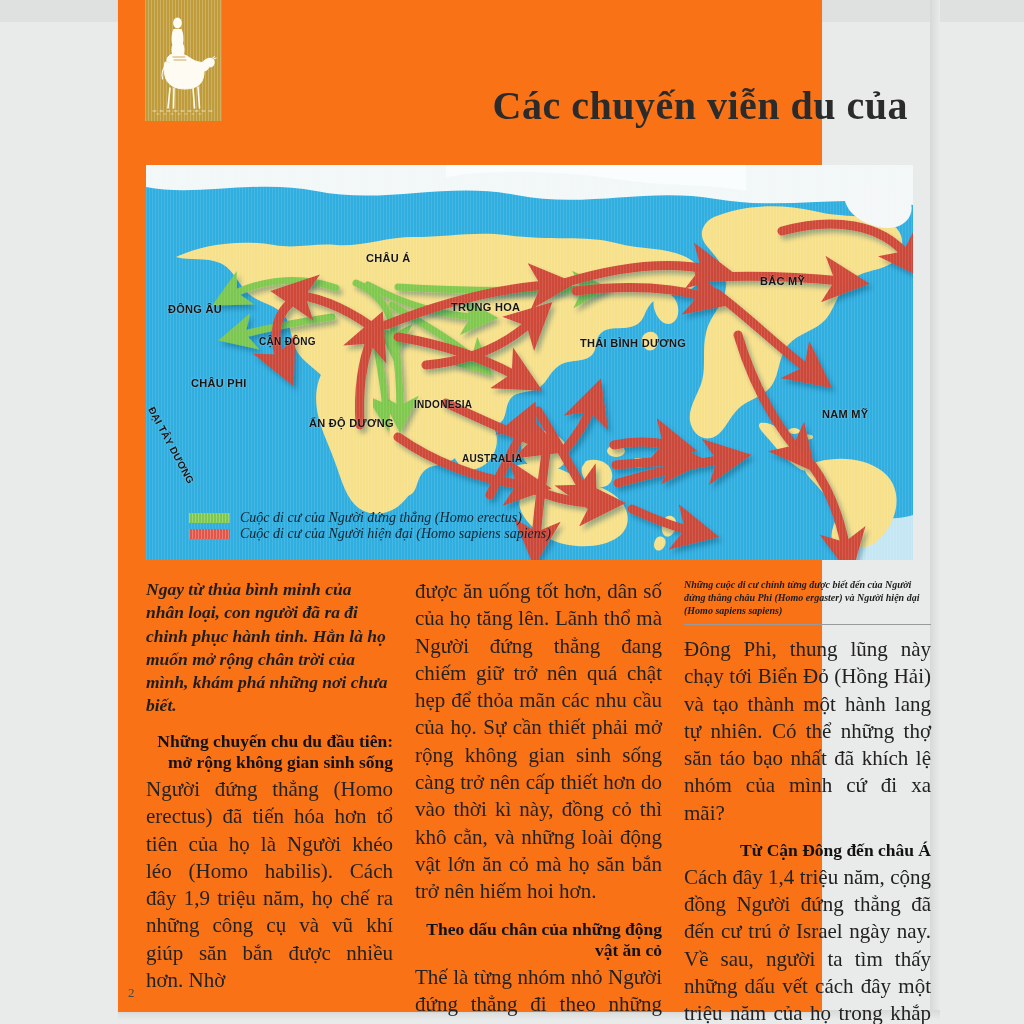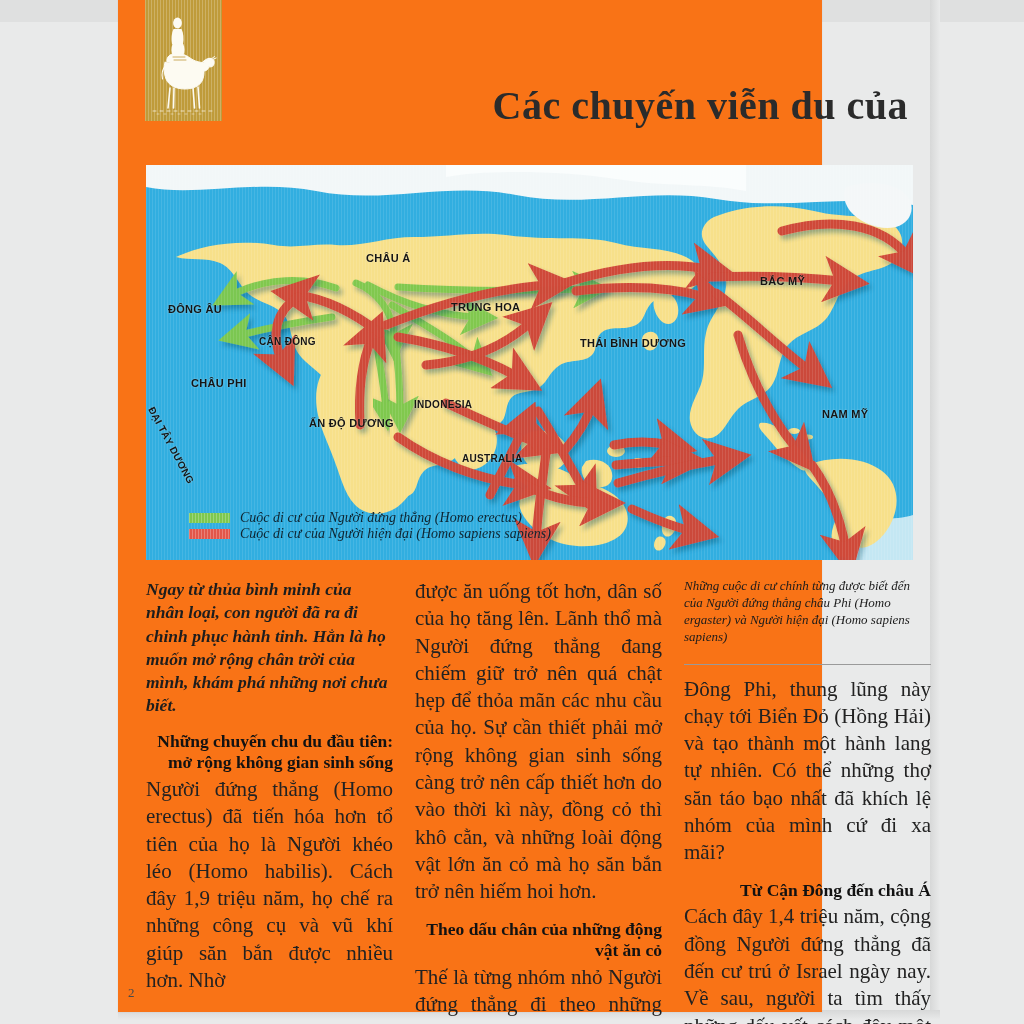--- a/index.html
+++ b/index.html
@@ -188,24 +188,25 @@
     color: #222222;
     margin: 0;
     text-align: justify;
     hyphens: none;
   }
   .body + .subhead { margin-top: 13px; }
 
   .caption {
     font-family: "Liberation Serif", serif;
     font-style: italic;
-    font-size: 13px;
+    font-size: 10px;
     line-height: 1.30;
     color: #1b1b1b;
-    margin: 0 0 18px 0;
+    margin: 0 0 7px 0;
+    font-weight: bold;
   }
   .caprule {
     height: 1px;
     background: #9a9a9a;
     margin: 0 0 11px 0;
   }
 
   #pagenum {
     position: absolute;
     left: 10px;

